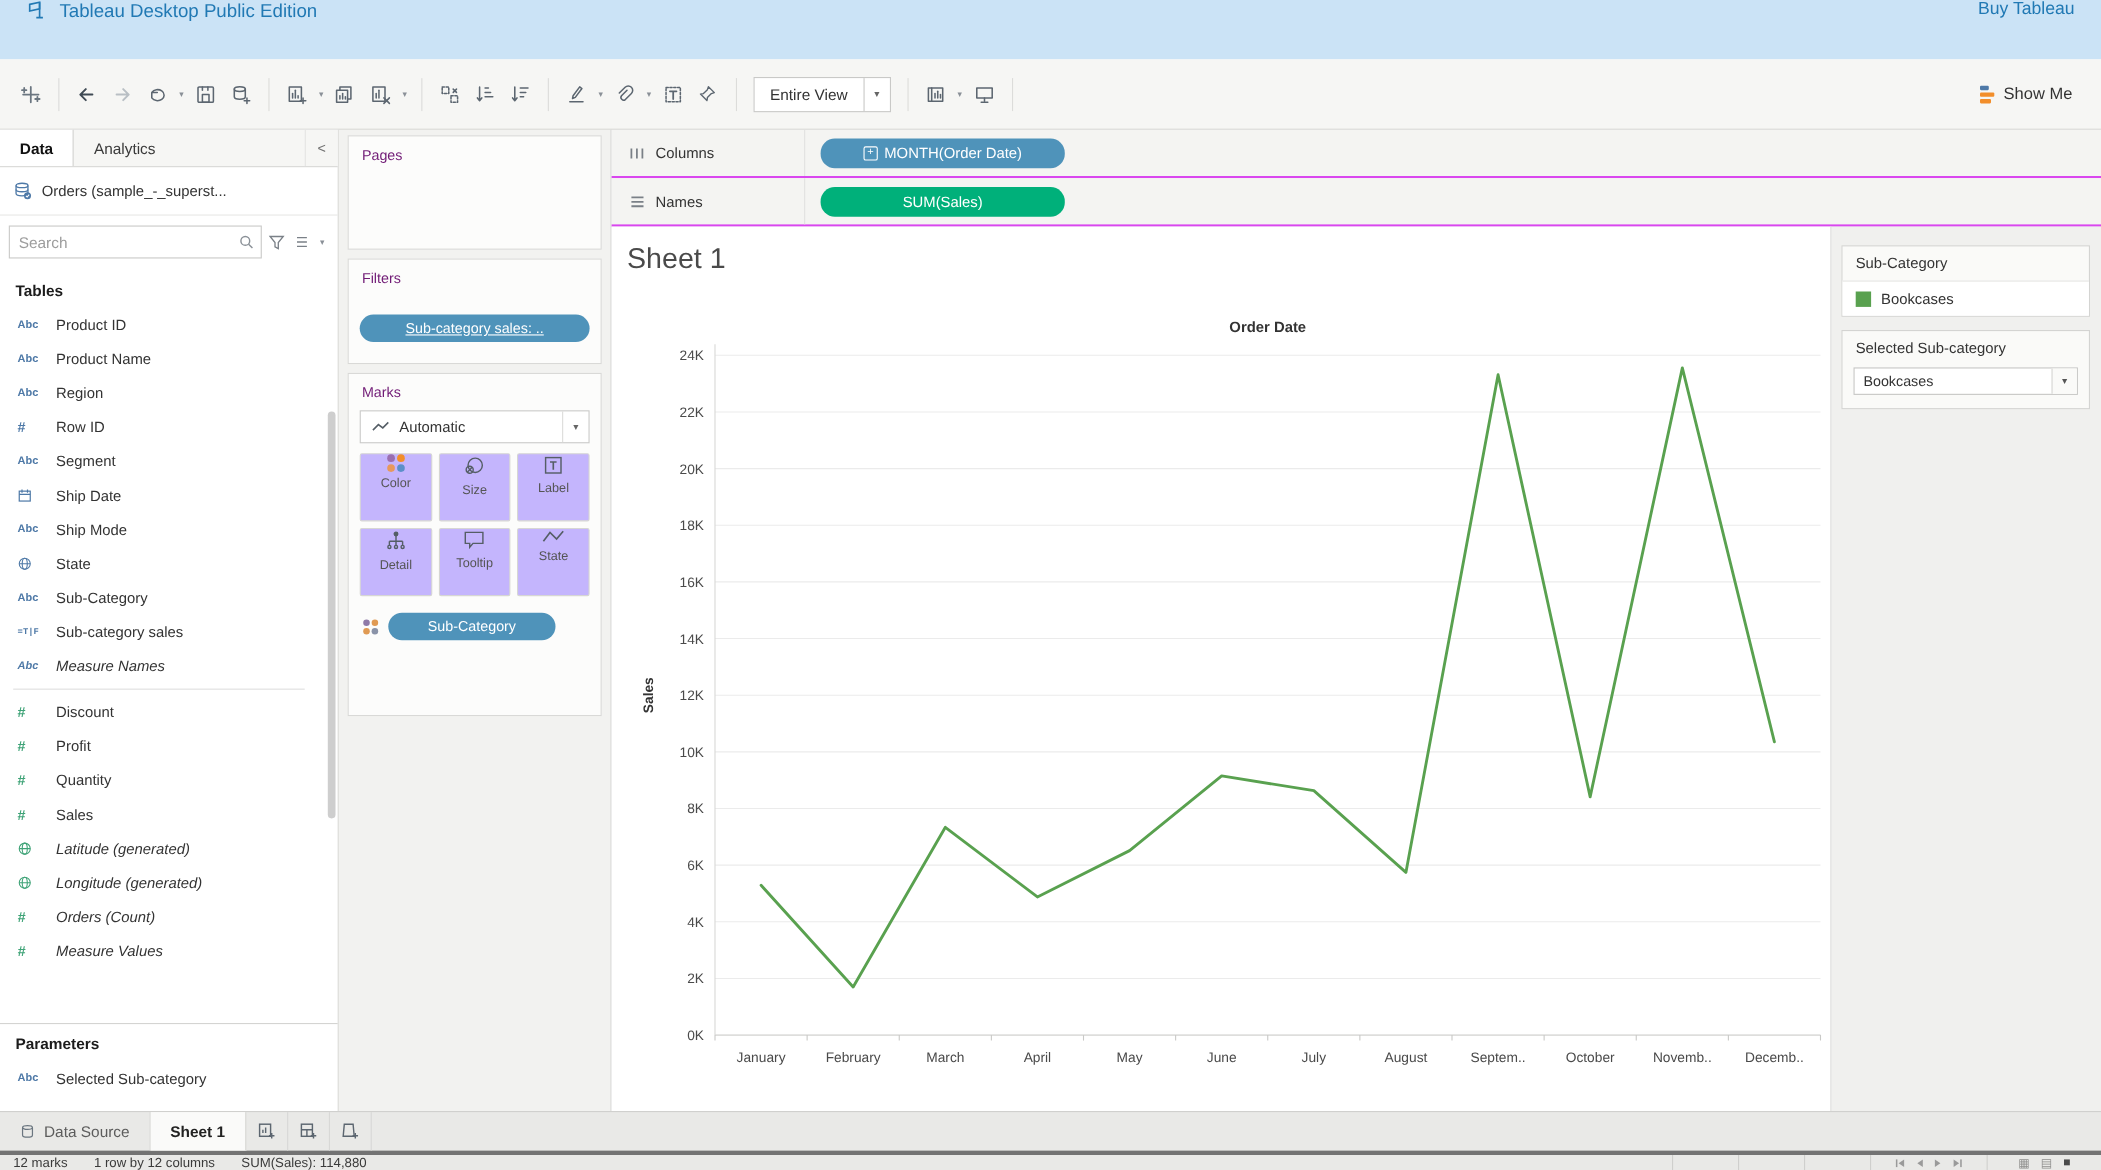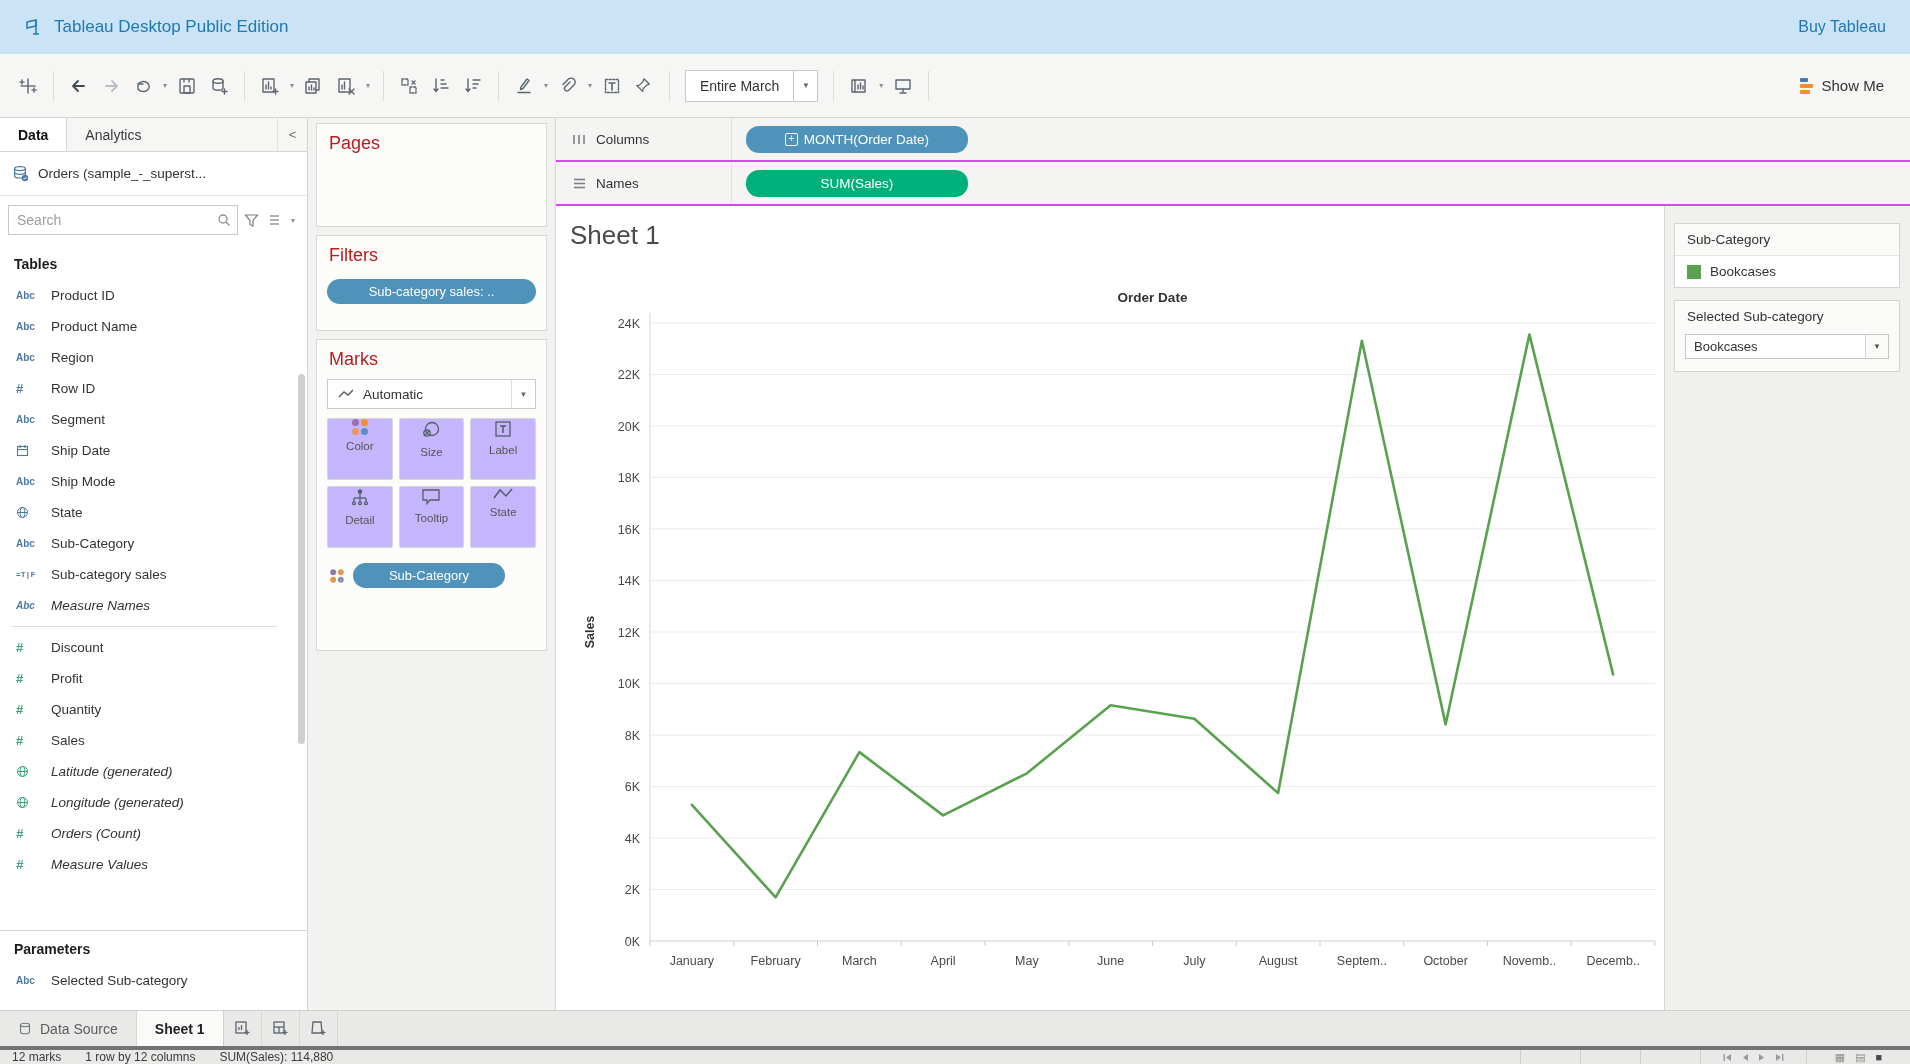--- a/index.html
+++ b/index.html
@@ -1,20 +1,20 @@
 <!DOCTYPE html>
 <html><head>
 <meta charset="utf-8">
 <style>
   * { box-sizing: border-box; margin: 0; padding: 0; }
   html,body { width:1910px; height:1064px; overflow:hidden;
     font-family:"Liberation Sans", sans-serif; background:#fff; color:#333; }
 
   
-  .titlebar { height:54px; background:#cbe3f6; display:flex; align-items:center; padding:0 24px; }
+  .titlebar { height:54px; background:#cbe3f6; display:flex; align-items:flex-start; padding:0 24px; }
   .titlebar .app-title { color:#2179b4; font-size:17px; margin-left:12px; }
   .titlebar .spacer { flex:1; }
   .titlebar .buy { color:#2179b4; font-size:16px; cursor:pointer; }
 
   
   .toolbar { height:64px; background:#f6f6f4; border-bottom:1px solid #d4d4d2;
     display:flex; align-items:center; padding:0 12px; }
   .tbtn { width:32px; height:32px; display:flex; align-items:center; justify-content:center;
     border-radius:2px; cursor:pointer; color:#5c6670; }
   .tbtn svg { stroke:#5c6670; fill:none; stroke-width:1.4; stroke-linecap:round; stroke-linejoin:round; }
@@ -61,27 +61,27 @@
   .fi-abc { font-size:10px; } .fi-num { font-size:13px; } .fi-calc { font-size:8px; letter-spacing:0;font-family:Liberation Mono, monospace; }
   .field-row.italic { font-style:italic; }
   .field-div { border-bottom:1px solid #dedede; margin:5px 0 5px 12px; width:265px; }
   .v-scroll { position:absolute; right:2px; top:132px; width:7px; height:370px;
     background:#cecece; border-radius:4px; cursor:pointer; }
   .params { border-top:1px solid #d4d4d2; flex:none; padding-bottom:14px; }
 
   
   .midcol { width:248px; background:#f2f2f0; border-right:1px solid #d4d4d2; padding:5px 8px; }
   .card { background:#fcfcfb; border:1px solid #d9d9d7; margin-bottom:8px; }
-  .card-title { font-size:18px; color:#b91c1c; padding:9px 12px 7px 12px; }
+  .card-title { font-size:13px; color:#701a75; padding:9px 12px 7px 12px; }
   .pill { height:25px; border-radius:13px; color:#fff; font-size:13px; display:flex;
     align-items:center; justify-content:center; gap:6px; cursor:pointer; }
   .pill.blue { background:#4f93ba; } .pill.green { background:#00b07a; }
   .card-pages { height:104px; }
   .card-filters { height:96px; }
-  .card-filters .pill { margin:6px 10px; }
+  .card-filters .pill { margin:19px 10px;text-decoration:underline; }
   .card-marks { height:312px; }
   .marktype { height:30px; border:1px solid #cacac8; background:#fff; margin:2px 10px 9px 10px;
     display:flex; align-items:stretch; cursor:pointer; }
   .marktype .mt-label { flex:1; display:flex; align-items:center; gap:9px; padding:0 10px;
     font-size:13.5px; color:#333; }
   .marktype .mt-caret { width:24px; border-left:1px solid #dcdcda; display:flex; align-items:center;
     justify-content:center; font-size:8px; color:#666; }
   .mbtn-grid { display:grid; grid-template-columns:repeat(3,1fr); gap:6px; margin:0 10px; }
   .mbtn { height:62px; border:1px solid #d6d6d4; background:#c4b5fd; border-radius:2px;
     display:flex; flex-direction:column; align-items:center; justify-content:flex-start; gap:5px; cursor:pointer; }
@@ -285,21 +285,21 @@
       </svg>
   </span>
   <span class="tbtn">
     <svg width="18" height="18" viewBox="0 0 18 18">
         <path d="M10 2 L16 8 L13 9 L9 13 L8.5 16 L2 9.5 L5 9 L9 5 Z" transform="scale(0.9)"></path>
       </svg>
   </span>
   <span class="sep"></span>
 
   <span class="entire-view">
-    <span class="ev-label">Entire March</span>
+    <span class="ev-label">Entire View</span>
     <span class="ev-caret">▼</span>
   </span>
   <span class="sep"></span>
 
   <span class="tbtn">
     <svg width="20" height="20" viewBox="0 0 20 20">
         <rect x="3" y="4" width="13" height="12"></rect>
         <line x1="6" y1="4" x2="6" y2="16"></line>
         <line x1="9" y1="13" x2="9" y2="9"></line>
         <line x1="11.5" y1="13" x2="11.5" y2="7"></line>

